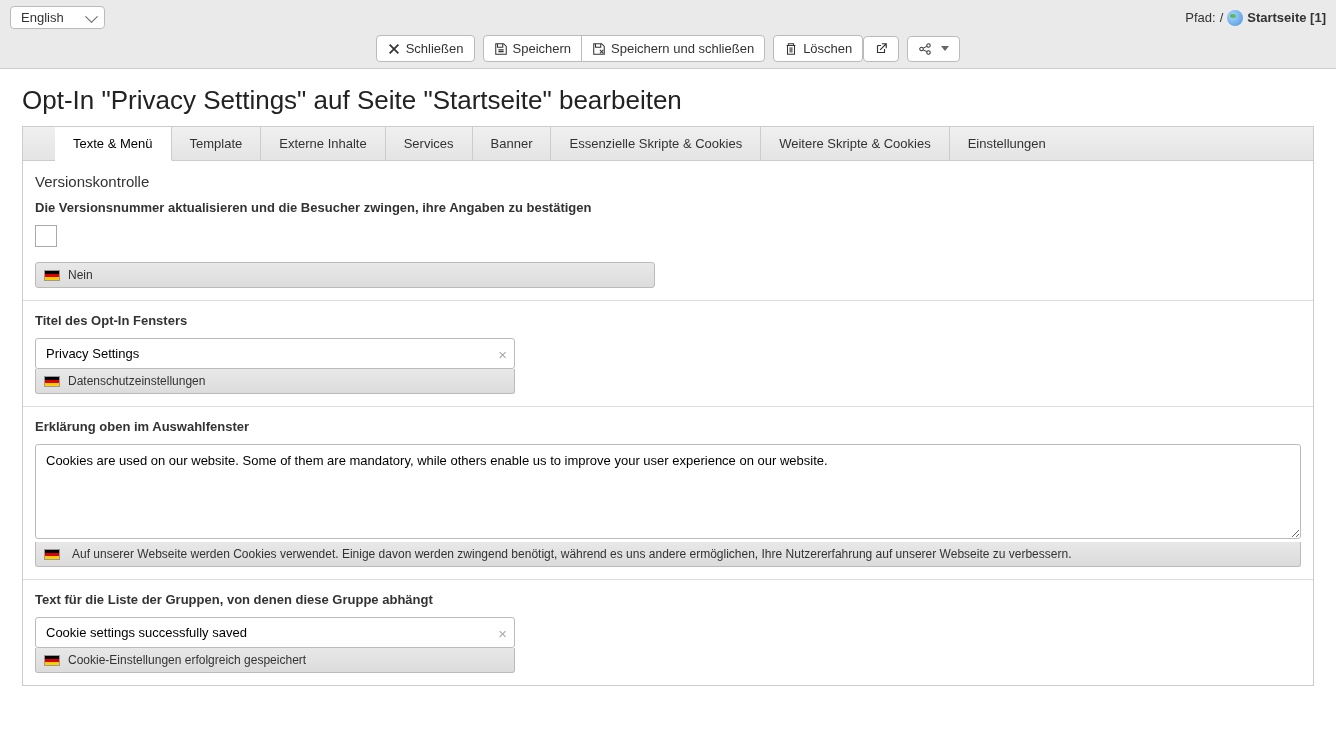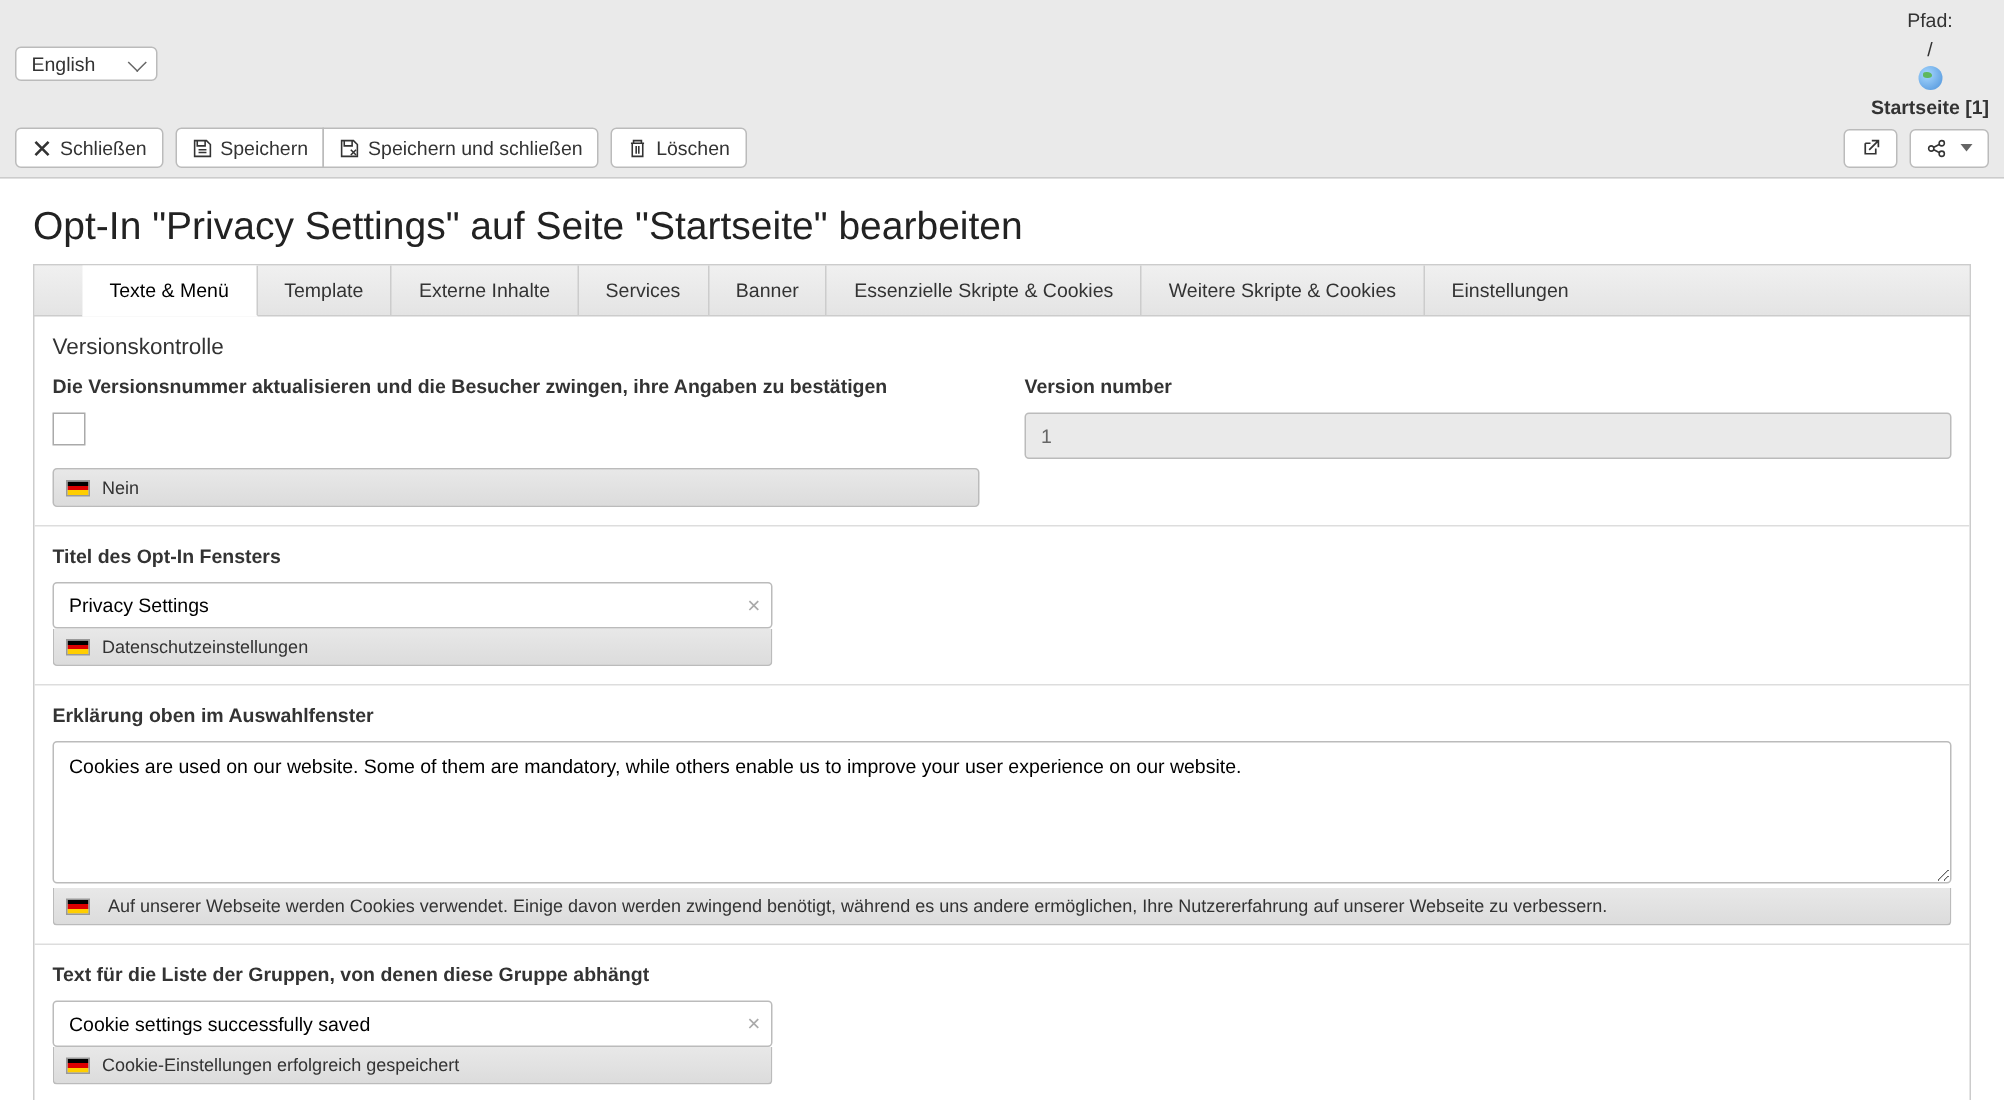--- a/index.html
+++ b/index.html
@@ -1,25 +1,25 @@
 <!DOCTYPE html>
 <html><head>
 <meta charset="utf-8">
 <style>
 * { box-sizing: border-box; margin: 0; padding: 0; }
 body { font-family: Verdana, Arial, sans-serif; font-size: 13px; color: #333; background: #fff; }
 .topbar { background: #eaeaea; border-bottom: 1px solid #ccc; padding: 6px 10px; }
 .topbar-row1 { display: flex; justify-content: space-between; align-items: center; margin-bottom: 6px; }
 .lang-select { position: relative; display: inline-flex; align-items: center; background: #fff; border: 1px solid #bbb; border-radius: 4px; padding: 3px 40px 3px 10px; cursor: pointer; font-size: 13px; min-width: 75px; }
 .lang-select::after { content: ""; position: absolute; right: 8px; top: 50%; width: 8px; height: 8px; border-right: 1.5px solid #666; border-bottom: 1.5px solid #666; transform: translateY(-65%) rotate(45deg); }
-.path { font-size: 13px; color: #333; display: flex; align-items: center; gap: 4px; flex-direction: column; }
+.path { font-size: 13px; color: #333; display: flex; align-items: center; gap: 4px; }
 .path strong { font-weight: bold; }
 .globe-icon { display: inline-block; width: 16px; height: 16px; background: radial-gradient(circle at 35% 35%, #a8d8ff, #4a90d9); border-radius: 50%; position: relative; vertical-align: middle; }
 .globe-icon::after { content: ""; position: absolute; left: 3px; top: 4px; width: 6px; height: 4px; background: #5fb85f; border-radius: 40% 60% 50% 50%; }
-.topbar-row2 { display: flex; justify-content: space-between; align-items: center; }
+.topbar-row2 { display: flex; justify-content: center; align-items: center; }
 .btn-group { display: flex; gap: 8px; }
 .btn-group-tight { display: flex; }
 .btn-group-tight .btn { border-radius: 0; margin-left: -1px; }
 .btn-group-tight .btn:first-child { border-top-left-radius: 4px; border-bottom-left-radius: 4px; margin-left: 0; }
 .btn-group-tight .btn:last-child { border-top-right-radius: 4px; border-bottom-right-radius: 4px; }
 .btn { display: inline-flex; align-items: center; gap: 5px; background: #fff; border: 1px solid #bbb; border-radius: 4px; padding: 5px 10px; cursor: pointer; font-size: 13px; color: #333; }
 .btn-icon { padding: 5px 10px; }
 .icon-svg { width: 14px; height: 14px; flex-shrink: 0; }
 .caret-down { display: inline-block; width: 0; height: 0; border-left: 4px solid transparent; border-right: 4px solid transparent; border-top: 5px solid #666; margin-left: 4px; }
 .page-title { font-size: 26px; font-weight: normal; padding: 16px 22px 10px; color: #222; }
@@ -129,24 +129,20 @@
     <div class="section-title">Versionskontrolle</div>
     <div class="two-col">
       <div>
         <label class="field-label">Die Versionsnummer aktualisieren und die Besucher zwingen, ihre Angaben zu bestätigen</label>
         <div class="checkbox"></div>
         <div class="translation-row solo">
           <span class="flag-de"></span>
           <span>Nein</span>
         </div>
       </div>
-      <div>
-        <label class="field-label">Version number</label>
-        <input class="text-input readonly" readonly="" value="1" style="">
-      </div>
     </div>
   </div>
 
   <div class="section">
     <label class="field-label">Titel des Opt-In Fensters</label>
     <div class="translation-input-wrap">
       <div class="input-wrap">
         <input class="text-input" value="Privacy Settings" style="">
         <span class="clear-x">×</span>
       </div>

